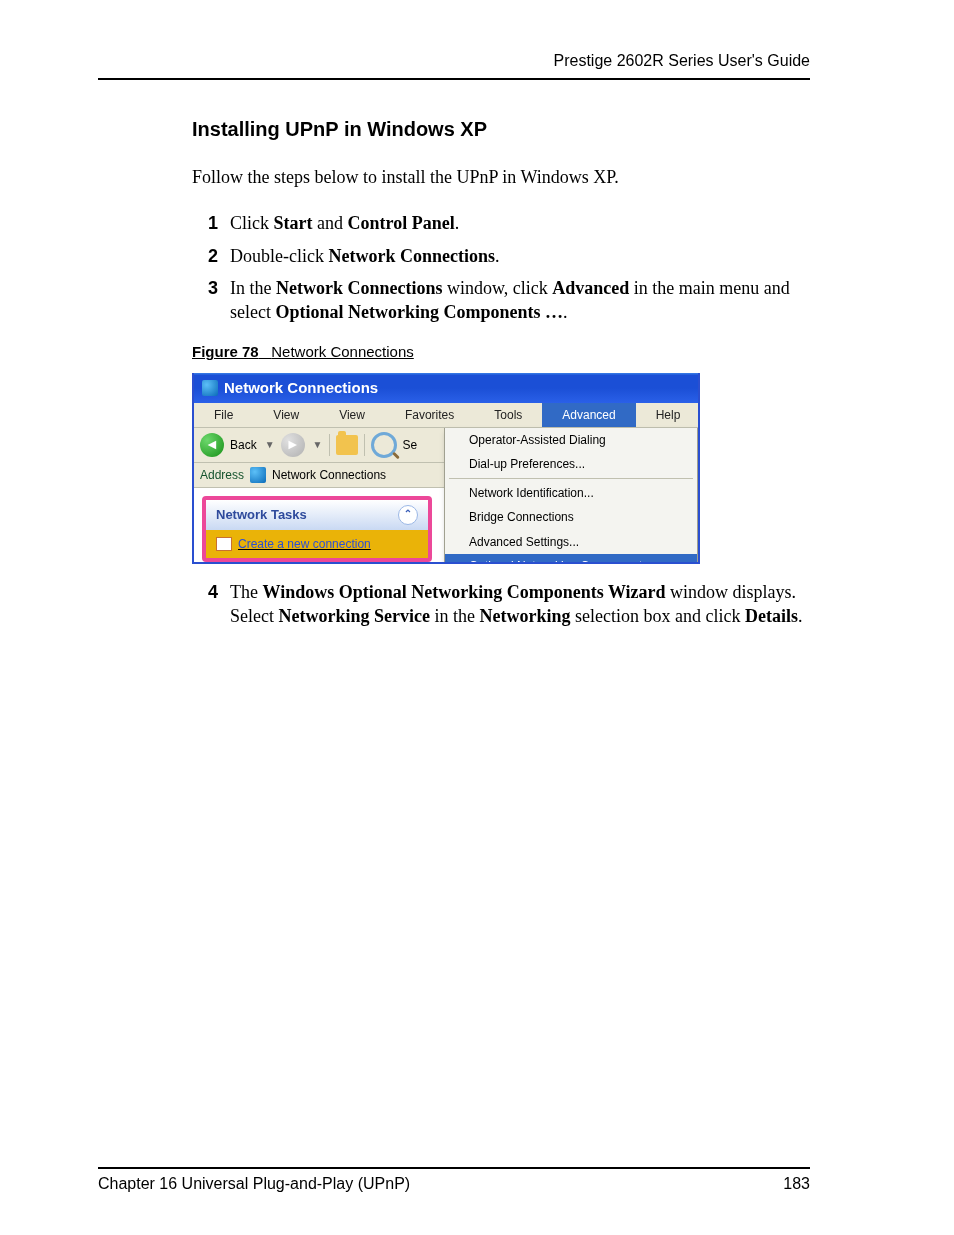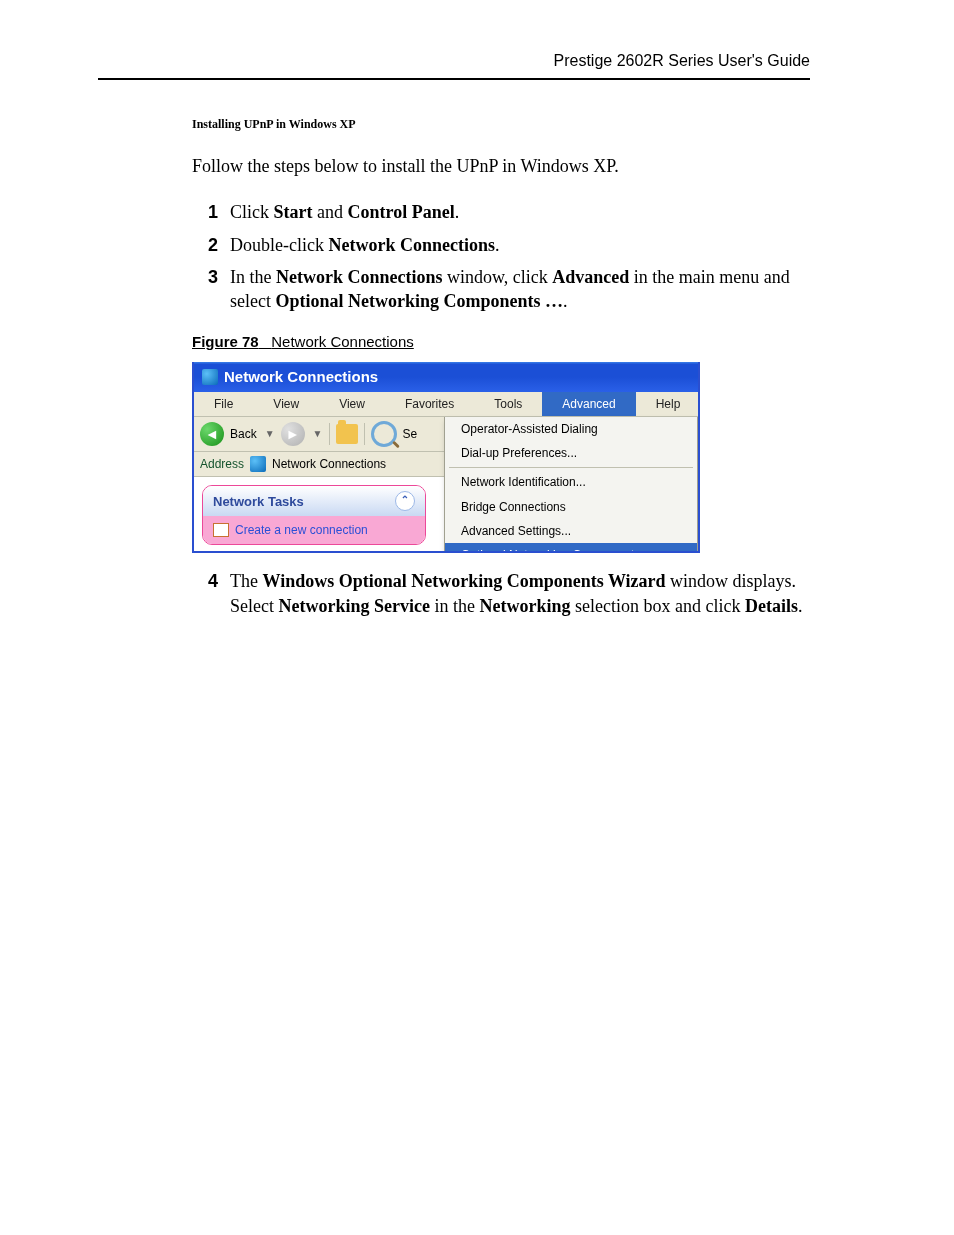--- a/index.html
+++ b/index.html
@@ -1,20 +1,20 @@
 <!DOCTYPE html>
 <html><head>
 <meta charset="utf-8">
 <style>
   html,body{margin:0;padding:0;background:#fff;color:#000;font-family:"Times New Roman",Times,serif;}
   .page{width:908px;height:1235px;position:relative;box-sizing:border-box;padding:52px 98px 40px 98px;}
   .header-line{font-family:Arial,Helvetica,sans-serif;font-size:16px;text-align:right;padding-bottom:8px;}
   .hr{border:none;border-top:2px solid #000;margin:0;}
   .content{margin-left:94px;margin-top:36px;font-size:18px;line-height:1.35;}
-  .heading{font-family:Liberation Serif, serif;font-weight:bold;font-size:12px;margin-bottom:22px;}
+  .heading{font-family:Liberation Sans, sans-serif;font-weight:bold;font-size:20px;margin-bottom:22px;}
   .para{margin-bottom:22px;}
   ol.steps{list-style:none;padding:0;margin:0 0 18px 16px;}
   ol.steps li{counter-increment:step;position:relative;padding-left:22px;margin-bottom:8px;font-size:18px;}
   ol.steps li::before{content:counter(step);font-family:Arial,Helvetica,sans-serif;font-weight:bold;position:absolute;left:0;top:0;font-size:18px;}
   .fig-caption{font-family:Arial,Helvetica,sans-serif;font-size:15px;margin-top:4px;margin-bottom:10px;text-decoration:underline;}
   .fig-caption b{font-weight:bold;}
   
   .xp-window{width:504px;border:2px solid #2a4fd0;border-top:none;background:#ece9d8;font-family:Tahoma,Arial,sans-serif;font-size:12px;color:#000;margin-bottom:16px;overflow:hidden;position:relative;}
   .xp-titlebar{height:30px;background:linear-gradient(to bottom,#3a80e8 0%,#1b4fd6 8%,#1b4fd6 50%,#2a60e8 100%);color:#fff;display:flex;align-items:center;padding-left:8px;font-weight:bold;font-size:15px;font-family:"Trebuchet MS",Tahoma,sans-serif;}
   .xp-titlebar .icon{width:16px;height:16px;margin-right:6px;display:inline-block;border-radius:2px;background:radial-gradient(circle at 30% 30%,#5cc0f8,#0a6ab8);}
@@ -26,28 +26,28 @@
   .xp-toolbar .back{background:radial-gradient(circle at 30% 30%,#6cd86c,#179017);}
   .xp-toolbar .fwd{background:radial-gradient(circle at 30% 30%,#e0e0e0,#b0b0b0);}
   .xp-toolbar .folder{width:22px;height:20px;background:#f2c34e;border-radius:2px;position:relative;}
   .xp-toolbar .folder::before{content:"";position:absolute;top:-4px;left:2px;width:8px;height:4px;background:#f2c34e;border-radius:2px 2px 0 0;}
   .xp-toolbar .search{width:20px;height:20px;border:3px solid #6fa9d8;border-radius:50%;position:relative;}
   .xp-toolbar .search::after{content:"";position:absolute;width:8px;height:3px;background:#8a6b3a;transform:rotate(45deg);right:-6px;bottom:-2px;border-radius:2px;}
   .xp-addressbar{display:flex;align-items:center;padding:4px 6px;background:#ece9d8;border-bottom:1px solid #c0c0b0;gap:6px;}
   .xp-addressbar .label{color:#14532d;}
   .xp-addressbar .addr-icon{width:16px;height:16px;border-radius:2px;background:radial-gradient(circle at 30% 30%,#5cc0f8,#0a6ab8);}
   .xp-body{position:relative;height:74px;background:#fff;}
-  .xp-sidebar{position:absolute;left:8px;top:8px;width:222px;border-radius:10px;overflow:hidden;border:1px solid #ec4899;}
+  .xp-sidebar{position:absolute;left:8px;top:8px;width:222px;border-radius:4px;overflow:hidden;border:4px solid #ec4899;}
   .xp-sidebar-header{background:linear-gradient(to bottom,#ffffff,#c9d9f3);color:#2e4a9c;font-weight:bold;font-size:13px;padding:5px 10px;display:flex;justify-content:space-between;align-items:center;}
   .xp-sidebar-header .collapse{width:18px;height:18px;border-radius:50%;border:1px solid #9cb8e6;background:#fff;color:#3a5fb8;font-size:10px;line-height:16px;text-align:center;}
-  .xp-sidebar-body{background:#f9a8d4;padding:6px 10px;}
+  .xp-sidebar-body{background:#eab308;padding:6px 10px;text-decoration:underline;}
   .xp-sidebar-body .link{color:#2a4fd6;font-size:12px;display:flex;align-items:center;gap:6px;}
   .xp-sidebar-body .link-icon{width:14px;height:12px;border:1px solid #c87030;background:#fff;position:relative;}
   .xp-dropdown{position:absolute;right:0;top:0;width:252px;background:#f4f4f0;border:1px solid #a0a090;border-top:none;box-shadow:2px 4px 6px rgba(0,0,0,0.25);}
-  .xp-dropdown .dd-item{padding:4px 16px;font-size:12px;color:#000;}
+  .xp-dropdown .dd-item{padding:4px 24px;font-size:12px;color:#000;}
   .xp-dropdown .dd-sep{border-top:1px solid #c0c0b0;margin:2px 4px;}
   .xp-dropdown .dd-item.highlight{background:#316ac5;color:#fff;}
   .step4{margin-left:16px;margin-top:4px;padding-left:22px;position:relative;font-size:18px;}
   .step4 .num{font-family:Arial,Helvetica,sans-serif;font-weight:bold;position:absolute;left:0;top:0;}
   .footer{position:absolute;left:98px;right:98px;bottom:42px;}
   .footer .fline{display:flex;justify-content:space-between;font-family:Arial,Helvetica,sans-serif;font-size:16px;margin-top:6px;}
   .tri{font-size:10px;color:#666;margin-left:2px;}
 </style>
 </head>
 <body>
@@ -138,13 +138,20 @@
       </div>
     </div>
 
     <div class="step4">
       <span class="num">4</span>
       <span>The </span><b>Windows Optional Networking Components Wizard</b><span> window displays. Select </span><b>Networking Service</b><span> in the </span><b>Networking</b><span> selection box and click </span><b>Details</b><span>.</span>
     </div>
 
   </div>
 
+  <div class="footer">
+    <hr class="hr">
+    <div class="fline">
+      <span>Chapter 16 Universal Plug-and-Play (UPnP)</span>
+      <span>183</span>
+    </div>
+  </div>
 </div>
 
 </body></html>

